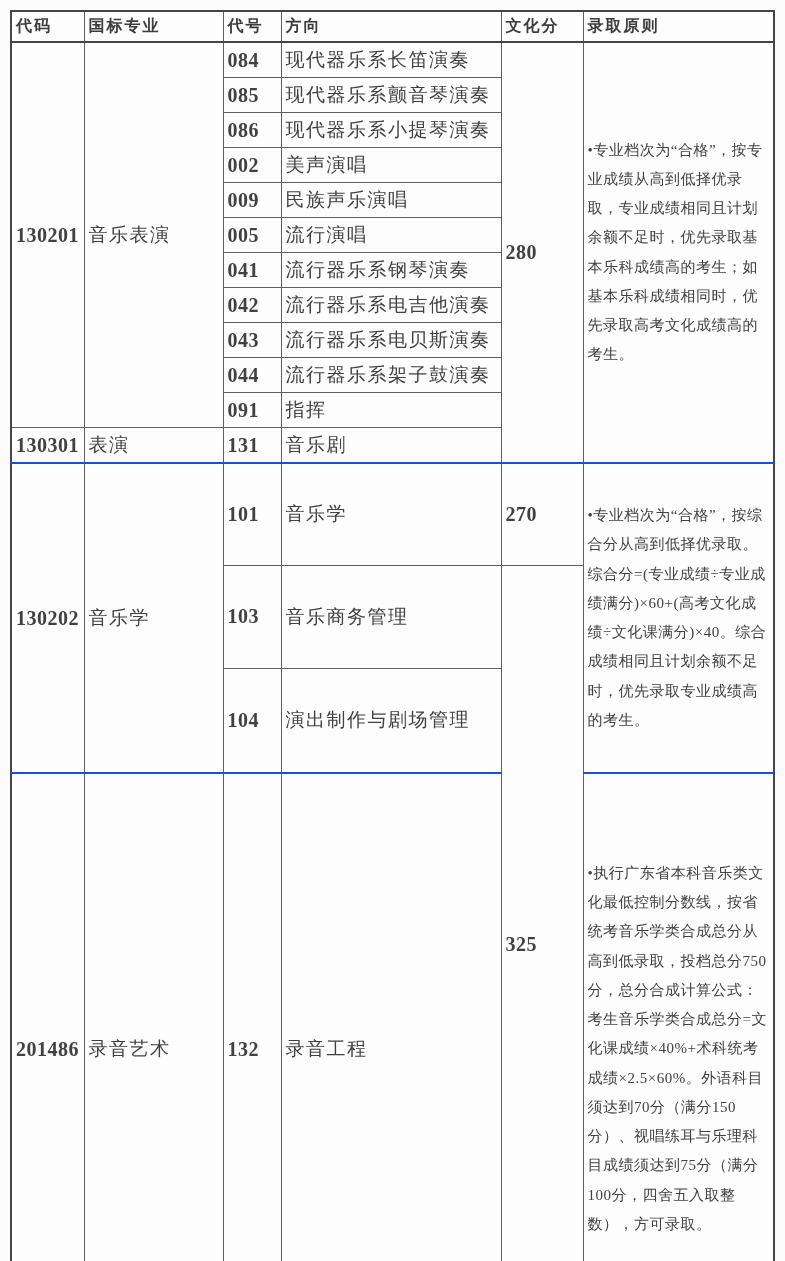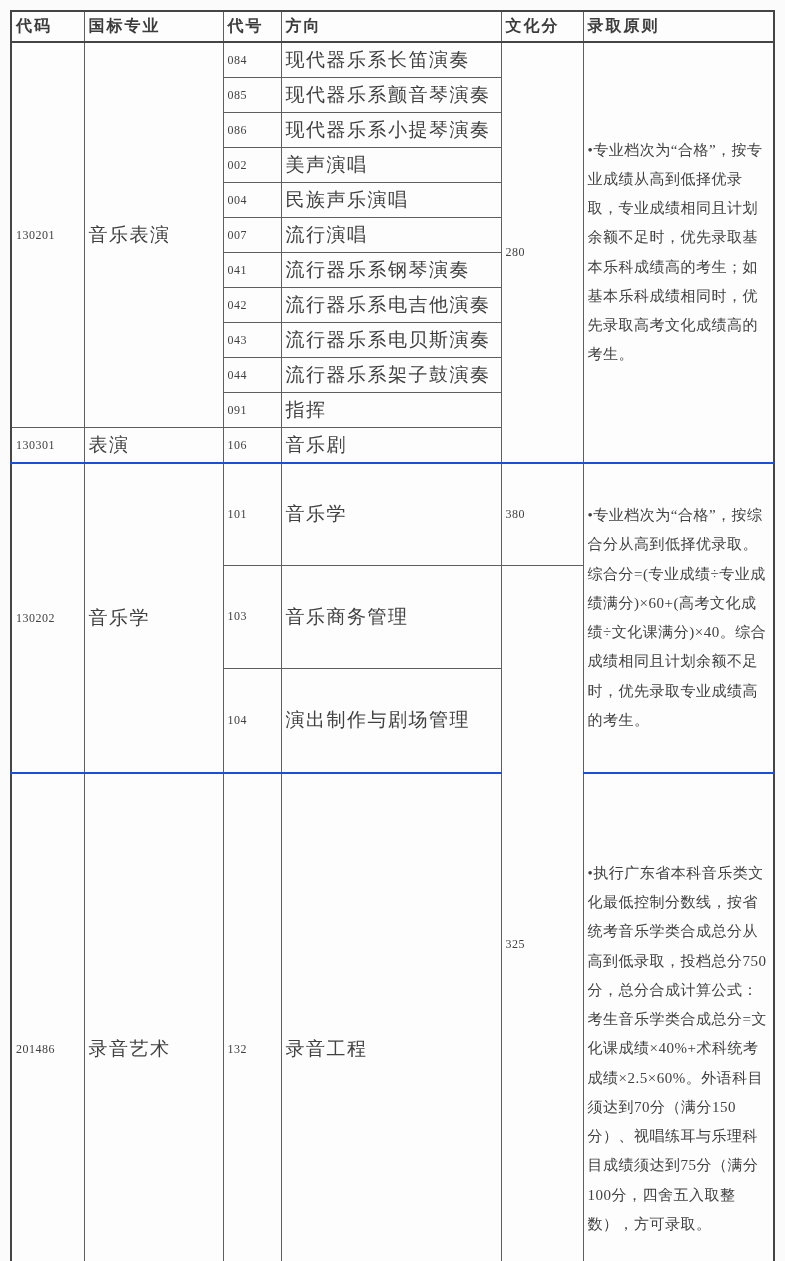--- a/index.html
+++ b/index.html
@@ -44,22 +44,23 @@
     font-weight: bold;
     letter-spacing: 2px;
     border-bottom: 2px solid #454545;
     color: #3c3c3c;
   }
   td.txt {
     font-size: 19px;
     letter-spacing: 1.5px;
   }
   td.num {
-    font-size: 12px;
+    font-size: 20px;
     letter-spacing: 0.5px;
+    font-weight: bold;
   }
   td.principle {
     font-size: 15px;
     line-height: 1.95;
     text-align: justify;
     padding: 0 9px;
     letter-spacing: 0.5px;
   }
   tr.sec-start td {
     border-top: 2px solid #1d4ed8;
@@ -102,25 +103,25 @@
     </tr>
     <tr class="r-dir">
       <td class="num">086</td>
       <td class="txt">现代器乐系小提琴演奏</td>
     </tr>
     <tr class="r-dir">
       <td class="num">002</td>
       <td class="txt">美声演唱</td>
     </tr>
     <tr class="r-dir">
-      <td class="num">004</td>
+      <td class="num">009</td>
       <td class="txt">民族声乐演唱</td>
     </tr>
     <tr class="r-dir">
-      <td class="num">007</td>
+      <td class="num">005</td>
       <td class="txt">流行演唱</td>
     </tr>
     <tr class="r-dir">
       <td class="num">041</td>
       <td class="txt">流行器乐系钢琴演奏</td>
     </tr>
     <tr class="r-dir">
       <td class="num">042</td>
       <td class="txt">流行器乐系电吉他演奏</td>
     </tr>
@@ -132,29 +133,29 @@
       <td class="num">044</td>
       <td class="txt">流行器乐系架子鼓演奏</td>
     </tr>
     <tr class="r-dir">
       <td class="num">091</td>
       <td class="txt">指挥</td>
     </tr>
     <tr class="r-131">
       <td class="num">130301</td>
       <td class="txt">表演</td>
-      <td class="num">106</td>
+      <td class="num">131</td>
       <td class="txt">音乐剧</td>
     </tr>
     <tr class="r-101 sec-start">
       <td class="num" rowspan="3">130202</td>
       <td class="txt" rowspan="3">音乐学</td>
       <td class="num">101</td>
       <td class="txt">音乐学</td>
-      <td class="num">380</td>
+      <td class="num">270</td>
       <td class="principle" rowspan="3">•专业档次为“合格”，按综合分从高到低择优录取。综合分=(专业成绩÷专业成绩满分)×60+(高考文化成绩÷文化课满分)×40。综合成绩相同且计划余额不足时，优先录取专业成绩高的考生。</td>
     </tr>
     <tr class="r-103">
       <td class="num">103</td>
       <td class="txt">音乐商务管理</td>
       <td class="num" rowspan="3">325</td>
     </tr>
     <tr class="r-104">
       <td class="num">104</td>
       <td class="txt">演出制作与剧场管理</td>

